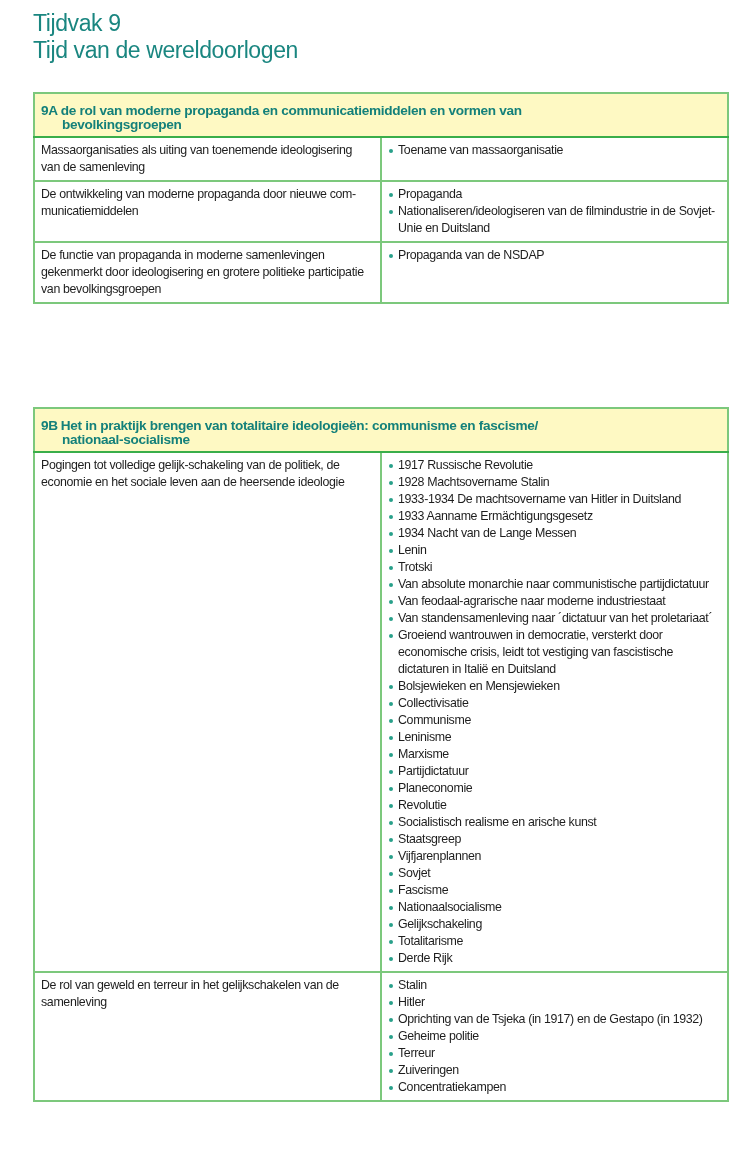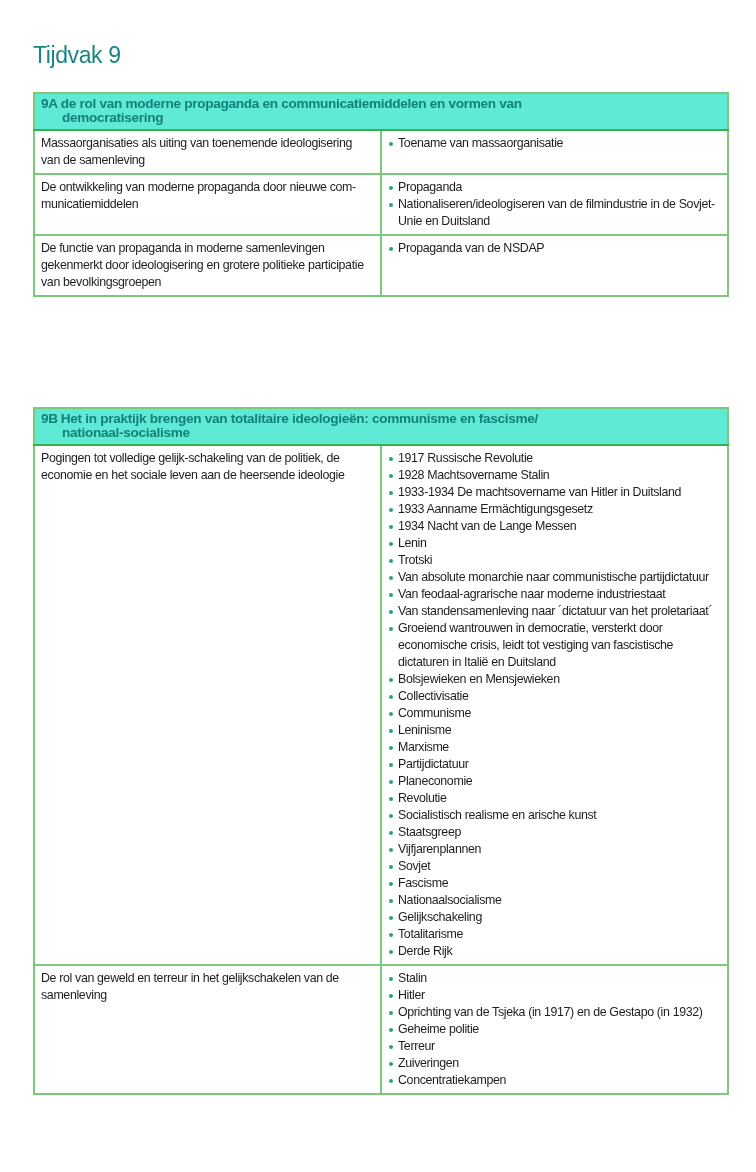--- a/index.html
+++ b/index.html
@@ -5,33 +5,33 @@
   html, body { margin: 0; padding: 0; background: #ffffff; }
   body {
     width: 756px; height: 1172px; position: relative; overflow: hidden;
     font-family: "Liberation Sans", sans-serif; color: #1e1e1e;
   }
   .title {
     position: absolute; left: 33px; top: 10px;
     color: #1a8680; font-family: "Liberation Sans", sans-serif;
     font-size: 23px; line-height: 27px; letter-spacing: -0.4px;
   }
-  .title div { white-space: nowrap; margin-top: 32px; }
+  .title div { white-space: nowrap; }
   table.sec {
     position: absolute; left: 33px; width: 696px;
     border-collapse: collapse; table-layout: fixed;
     font-size: 12.4px; letter-spacing: -0.35px;
   }
   table.sec td, table.sec th {
     border: 2px solid #7cc87c; vertical-align: top; text-align: left;
   }
   table.sec th.hdr {
-    background: #5eead4; color: #14807a; font-weight: bold;
+    background: #fef9c3; color: #14807a; font-weight: bold;
     font-size: 13.6px; line-height: 14px; letter-spacing: -0.3px;
-    padding: 3px 6px 4px 6px;
+    padding: 10px 6px 4px 6px;
     border-bottom: 2px solid #3aae4a;
   }
   .hdr .code { margin-right: 3px; }
   .hdr .cont { display: block; padding-left: 21px; }
   td.left { width: 336px; padding: 4px 6px 4px 6px; line-height: 17px; }
   td.right { padding: 4px 6px 4px 6px; line-height: 17px; }
   ul { list-style: none; margin: 0; padding: 0; }
   li { position: relative; padding-left: 10px; }
   li::before {
     content: ""; position: absolute; left: 1px; top: 7px;
@@ -44,21 +44,21 @@
 <div class="title">
   <div>Tijdvak 9</div>
   <div>Tijd van de wereldoorlogen</div>
 </div>
 
 <table class="sec" style="top:92px;">
   <tbody>
       <tr>
     <th class="hdr" colspan="2">
       <span class="code">9A</span><span>de rol van moderne propaganda en communicatiemiddelen en vormen van</span>
-      <span class="cont">democratisering</span>
+      <span class="cont">bevolkingsgroepen</span>
     </th>
   </tr>
   <tr style="height:42px;margin-left:44px;">
     <td class="left">Massaorganisaties als uiting van toenemende ideologisering van de samenleving</td>
     <td class="right">
       <ul>
             <li>Toename van massaorganisatie</li>
           </ul>
     </td>
   </tr>

